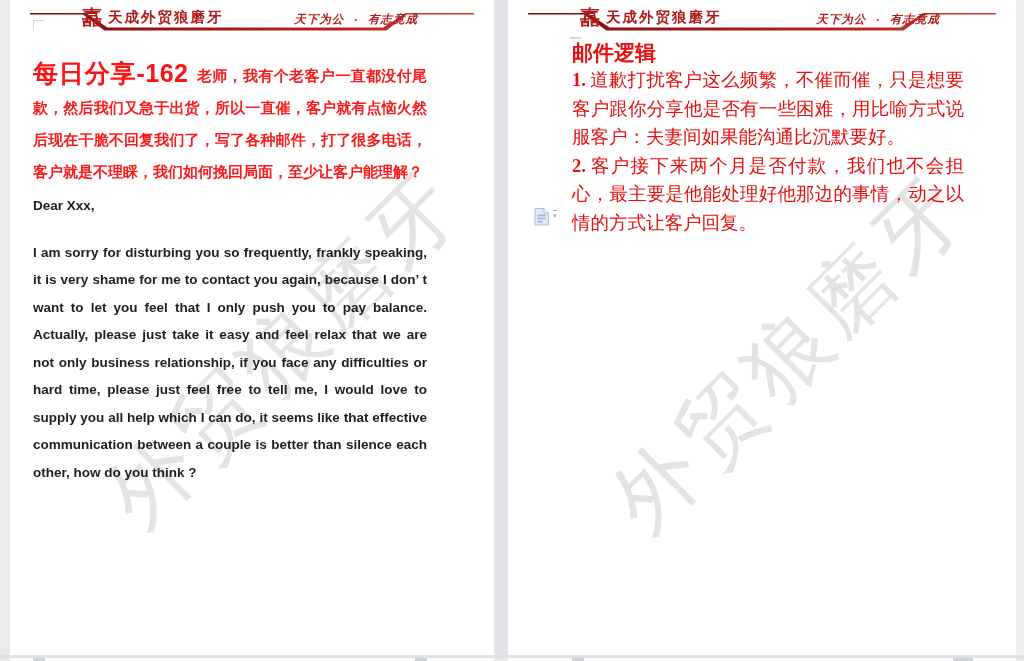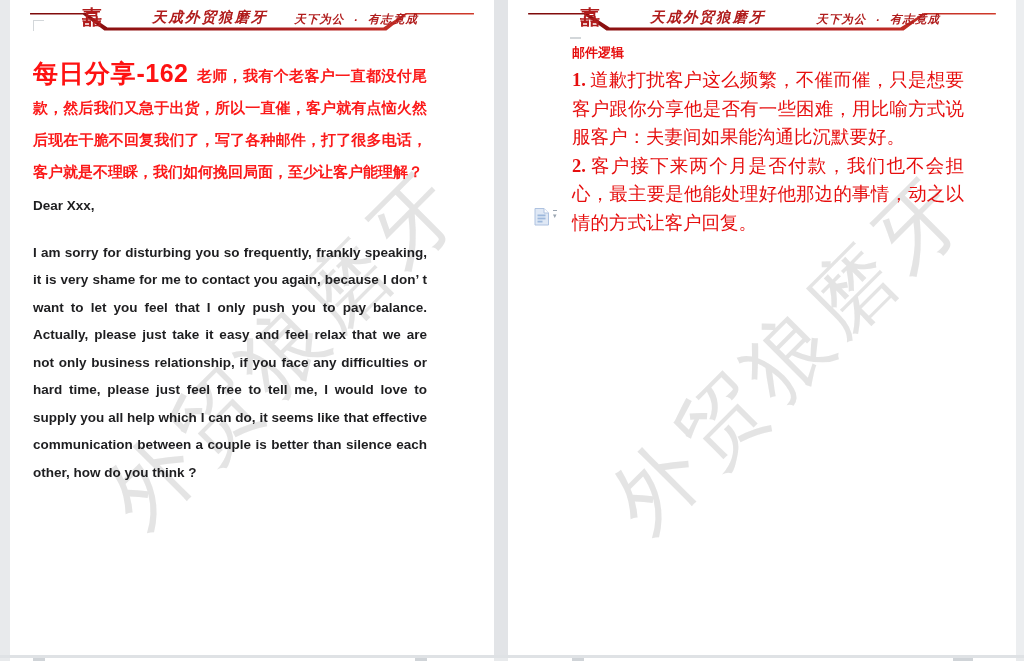--- a/index.html
+++ b/index.html
@@ -28,22 +28,22 @@
   
   .hdr{position:absolute;left:18px;right:18px;top:4px;height:32px;}
   .hdr svg{position:absolute;left:0;top:0;width:100%;height:100%;}
   .hdr .logo{
     position:absolute;left:54px;top:3px;
     font-size:20px;line-height:20px;font-weight:bold;color:#b01c1c;
     font-family:"Liberation Serif", serif;
   }
   .hdr .brand{
     position:absolute;left:80px;top:4px;
-    font-size:14.5px;font-weight:bold;font-style:italic;color:#b01c1c;
-    letter-spacing:2px;font-family:"Liberation Serif", serif;white-space:nowrap;margin-left:44px;
+    font-size:14.5px;font-weight:bold;color:#b01c1c;
+    letter-spacing:2px;font-family:"Liberation Serif", serif;white-space:nowrap;
   }
   .hdr .slogan{
     position:absolute;right:58px;top:8px;
     font-size:11.5px;font-weight:bold;font-style:italic;color:#b01c1c;
     letter-spacing:1px;font-family:Liberation Mono, monospace;white-space:nowrap;
   }
   .tl-mark{position:absolute;left:23px;top:20px;width:10px;height:10px;
     border-left:1.5px solid #d3d7da;border-top:1.5px solid #d3d7da;}
   .tl-mark-r{position:absolute;left:62px;top:37px;width:11px;height:1.5px;background:#d3d7da;}
 
@@ -74,21 +74,21 @@
   .email-block .para2{margin-top:28px;}
 
   
   .notes-block{
     position:absolute;left:64px;top:40px;width:392px;
     color:#e60e0e;font-size:18.5px;line-height:28.5px;
     font-family:"Liberation Serif", serif;
     text-align:justify;
   }
   .notes-heading{
-    font-size:13px;font-weight:bold;line-height:26px;margin:0;text-align:left;
+    font-size:21px;font-weight:bold;line-height:26px;margin:0;text-align:left;
   }
   .notes-block p{margin:0;}
   .notes-num{font-weight:bold;margin-right:4px;}
 
   
   .paste-btn{
     position:absolute;left:26px;top:203px;width:36px;height:26px;
     display:flex;align-items:center;gap:3px;cursor:pointer;
   }
   .paste-arrow{

